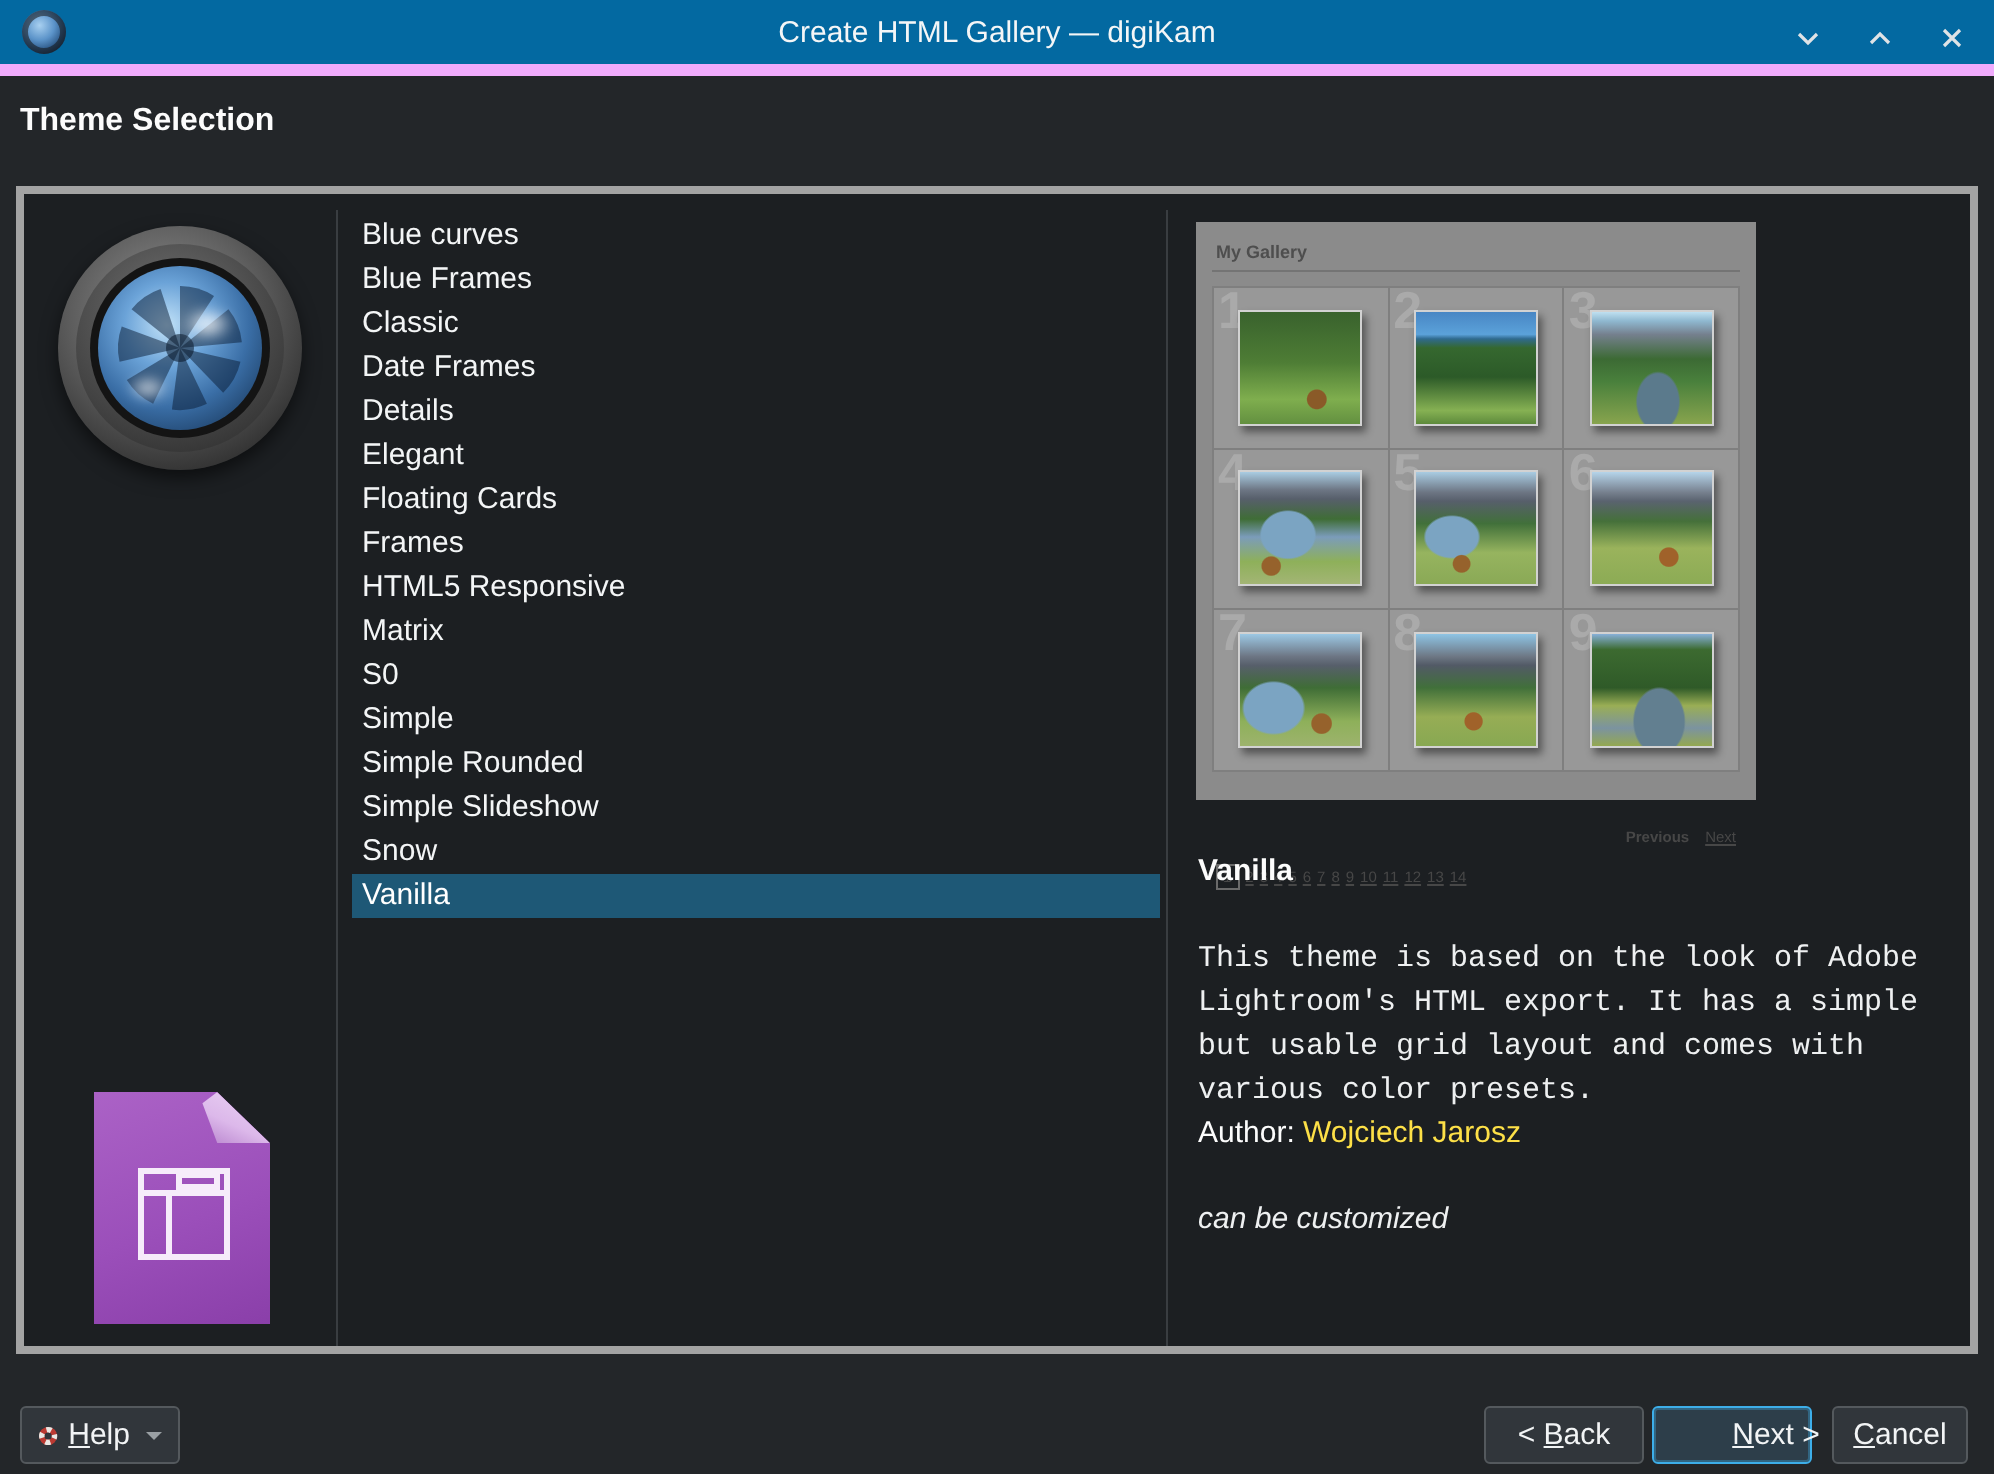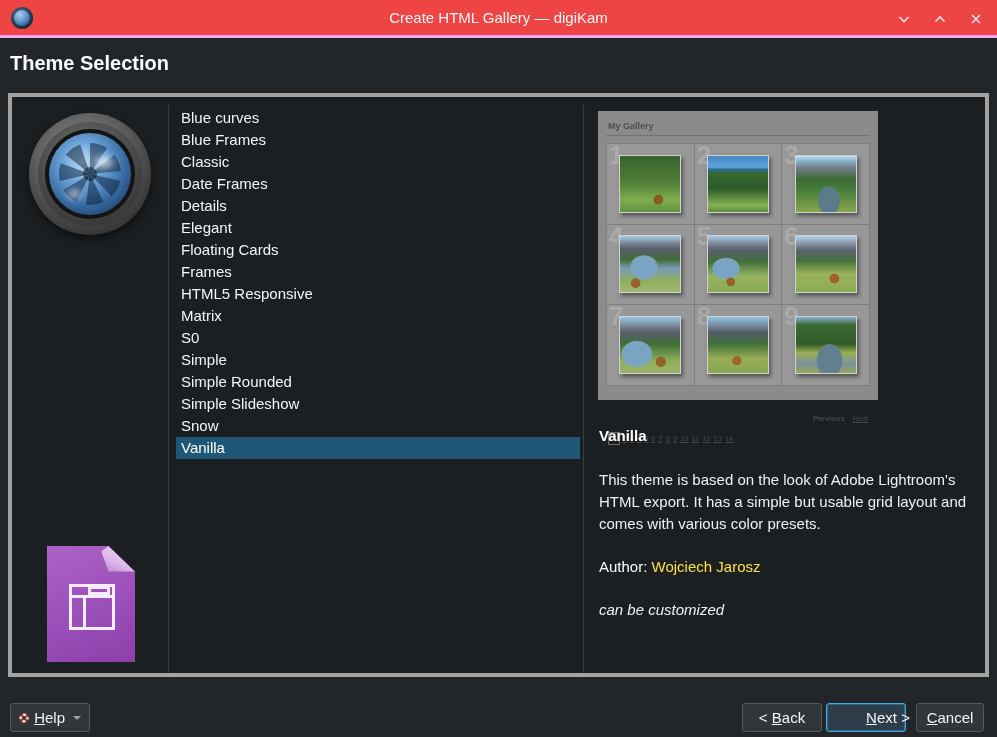--- a/index.html
+++ b/index.html
@@ -5,39 +5,39 @@
   * { margin:0; padding:0; box-sizing:border-box; }
   html,body { width:997px; height:737px; overflow:hidden; }
   body {
     background:#232629; color:#fcfcfc;
     font-family:"Liberation Sans","DejaVu Sans",sans-serif;
     font-size:15px; position:relative;
   }
   
   .titlebar {
     position:absolute; left:0; top:0; width:997px; height:38px;
-    background:#ef4444; border-bottom:3px solid #f0abfc;
+    background:#0369a1; border-bottom:6px solid #f0abfc;
     display:flex; align-items:center;
   }
   .app-icon {
     width:22px; height:22px; border-radius:50%; margin-left:11px;
     background:radial-gradient(circle at 40% 35%, #a8d0f0 0%, #5b93c9 38%, #2a5584 65%, #101c2c 92%);
     box-shadow:inset 0 0 0 3px rgba(20,20,20,.55);
   }
   .win-title {
     position:absolute; left:0; right:0; text-align:center;
     font-size:15px; color:#f4f6f7;
   }
   .win-controls { position:absolute; right:8px; top:0; height:38px; display:flex; align-items:center; gap:10px; }
   .win-btn { width:26px; height:26px; display:flex; align-items:center; justify-content:center; cursor:default; }
   .win-btn svg { display:block; }
   
   .page-title {
     position:absolute; left:10px; top:52px;
-    font-size:20px; font-weight:bold; color:#fcfcfc;
+    font-size:16px; font-weight:bold; color:#fcfcfc;
   }
   
   .frame {
     position:absolute; left:8px; top:93px; width:981px; height:584px;
     background:#1c1f22; border:4px solid #a3a3a3;
   }
   .vsep { position:absolute; top:8px; height:568px; width:1px; background:#393d41; }
   .vsep.s1 { left:156px; }
   .vsep.s2 { left:571px; }
   
@@ -87,21 +87,21 @@
   .pine-path { background:linear-gradient(180deg,#4886c4 0%,#5ba2da 20%,#2f6a8e 24%,#35682f 32%,#2c5a28 58%,#86b153 88%,#5d8a3c 100%); }
   .mountain-lake { background:radial-gradient(ellipse at 55% 80%, #5b7a8c 0 22%, rgba(0,0,0,0) 24%), linear-gradient(180deg,#bfe0f0 0%,#8fb8d0 8%,#75808e 20%,#3c6a34 42%,#49803c 62%,#88a44e 100%); }
   .lake-mountains-dog { background:radial-gradient(circle at 26% 84%, #96622c 0 7%, rgba(0,0,0,0) 8%), radial-gradient(ellipse at 40% 56%, #7ba4c2 0 26%, rgba(0,0,0,0) 28%), linear-gradient(180deg,#a9cce2 0%,#6d7684 16%,#575f6b 24%,#3f6d36 42%,#7b9cba 58%,#8eb05a 80%,#a3b575 100%); }
   .lake-valley-dog { background:radial-gradient(circle at 38% 82%, #96622c 0 7%, rgba(0,0,0,0) 8%), radial-gradient(ellipse at 30% 58%, #7ba4c2 0 22%, rgba(0,0,0,0) 24%), linear-gradient(180deg,#a9cce2 0%,#6d7684 18%,#575f6b 26%,#41703a 46%,#96b45f 72%,#8aa956 100%); }
   .meadow-mountains-dog { background:radial-gradient(circle at 64% 76%, #a0622a 0 8%, rgba(0,0,0,0) 9%), linear-gradient(180deg,#b5d4ea 0%,#77818f 18%,#5a636f 26%,#45703a 44%,#9ab35c 68%,#8cab55 100%); }
   .lake-mountains-dog2 { background:radial-gradient(circle at 68% 80%, #96622c 0 8%, rgba(0,0,0,0) 9%), radial-gradient(ellipse at 28% 66%, #7ba4c2 0 24%, rgba(0,0,0,0) 26%), linear-gradient(180deg,#9cc8e4 0%,#6d7684 20%,#575f6b 28%,#3f6d36 48%,#8eb05a 78%,#9db36d 100%); }
   .meadow-valley-dog { background:radial-gradient(circle at 48% 78%, #a0622a 0 8%, rgba(0,0,0,0) 9%), linear-gradient(180deg,#8ec4e4 0%,#6e7885 20%,#525a66 28%,#41703a 48%,#96ad55 74%,#88a852 100%); }
   .forest-lake { background:radial-gradient(ellipse at 56% 78%, #627f90 0 26%, rgba(0,0,0,0) 28%), linear-gradient(180deg,#87b0d8 0%,#3c6a30 14%,#2f5a28 48%,#9aae55 64%,#7b93a0 84%,#94a851 100%); }
   
   .theme-title { position:absolute; left:8px; top:330px; font-weight:bold; font-size:15px; }
-  .theme-desc { position:absolute; left:8px; top:372px; width:392px; line-height:22px; color:#eef0f1; }
+  .theme-desc { position:absolute; left:8px; top:372px; width:392px; line-height:22px; color:#eef0f1;font-family:Liberation Mono, monospace; }
   .author-line { position:absolute; left:8px; top:461px; }
   .author-line a { color:#fde047; cursor:pointer; }
   .theme-note { position:absolute; left:8px; top:504px; font-style:italic; color:#eef0f1; }
   
   .btn {
     position:absolute; top:703px; height:29px; border-radius:3px;
     background:#31363b; border:1px solid #54595d; color:#f2f4f5;
     display:flex; align-items:center; justify-content:center;
     font-size:15px; cursor:default; white-space:pre;
   }

